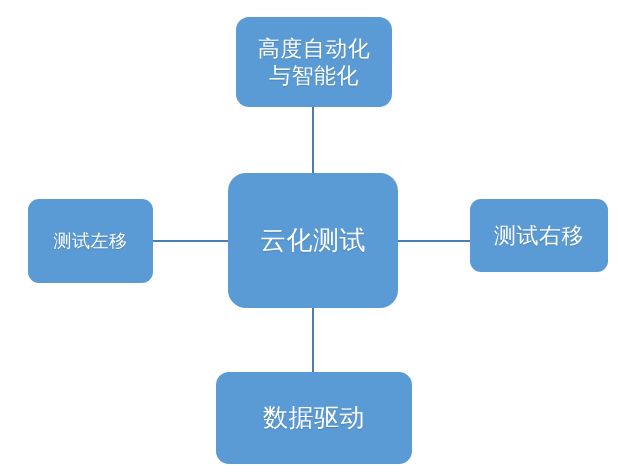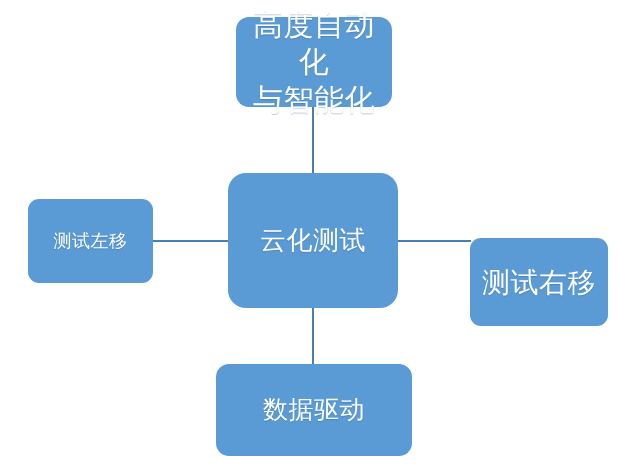--- a/index.html
+++ b/index.html
@@ -51,36 +51,35 @@
 
   #node-center {
     left: 228px;  top: 173px;
     width: 170px; height: 135px;
     font-size: 26px;
     border-radius: 18px;
   }
   #node-top {
     left: 236px;  top: 17px;
     width: 156px; height: 90px;
-    font-size: 30px;
+    font-size: 22px;
     border-radius: 13px;
   }
   #node-left {
     left: 28px;   top: 199px;
     width: 125px; height: 84px;
     font-size: 18px;
   }
   #node-right {
     left: 470px;  top: 199px;
-    width: 138px; height: 88px;
-    font-size: 28px;
-    margin-top: 39px;
+    width: 138px; height: 73px;
+    font-size: 22px;
   }
   #node-bottom {
-    left: 216px;  top: 364px;
+    left: 216px;  top: 372px;
     width: 196px; height: 92px;
     font-size: 25px;
     border-radius: 13px;
   }
 
   
   #connector-top    { left: 312px; top: 106px; height: 68px; }
   #connector-bottom { left: 312px; top: 307px; height: 70px; }
   #connector-left   { left: 152px; top: 240px; width: 77px; }
   #connector-right  { left: 397px; top: 240px; width: 74px; }

